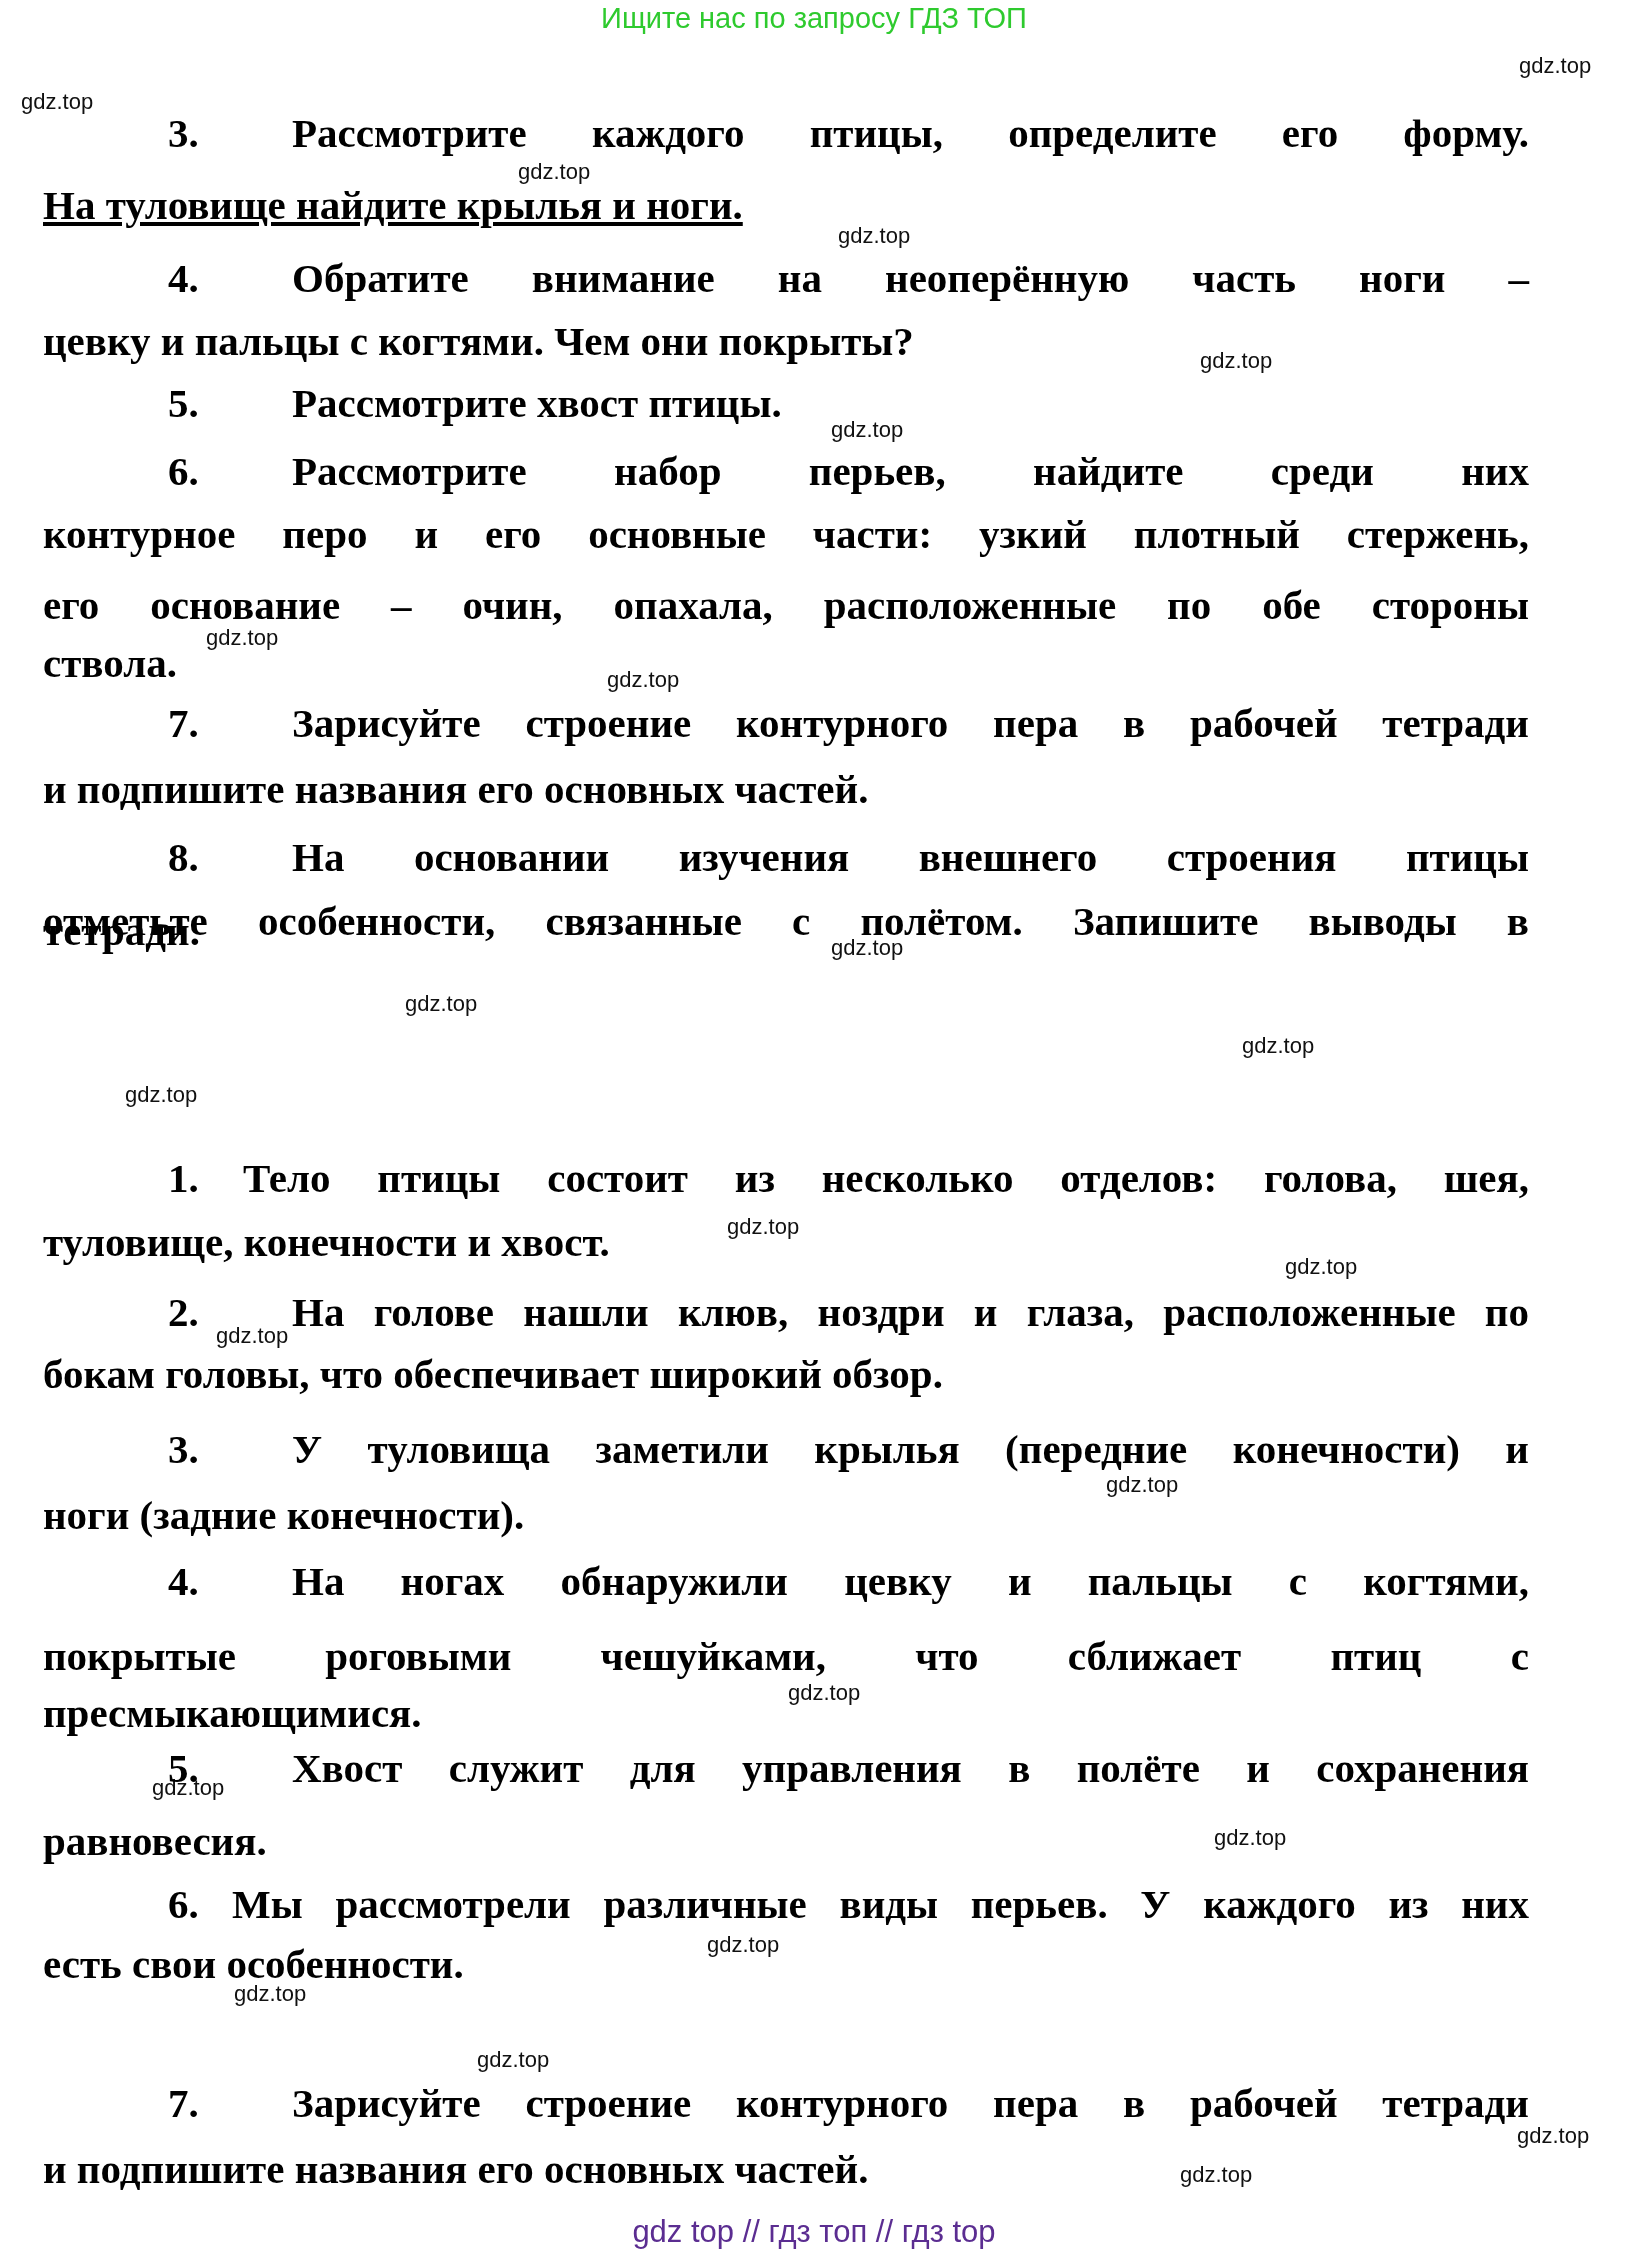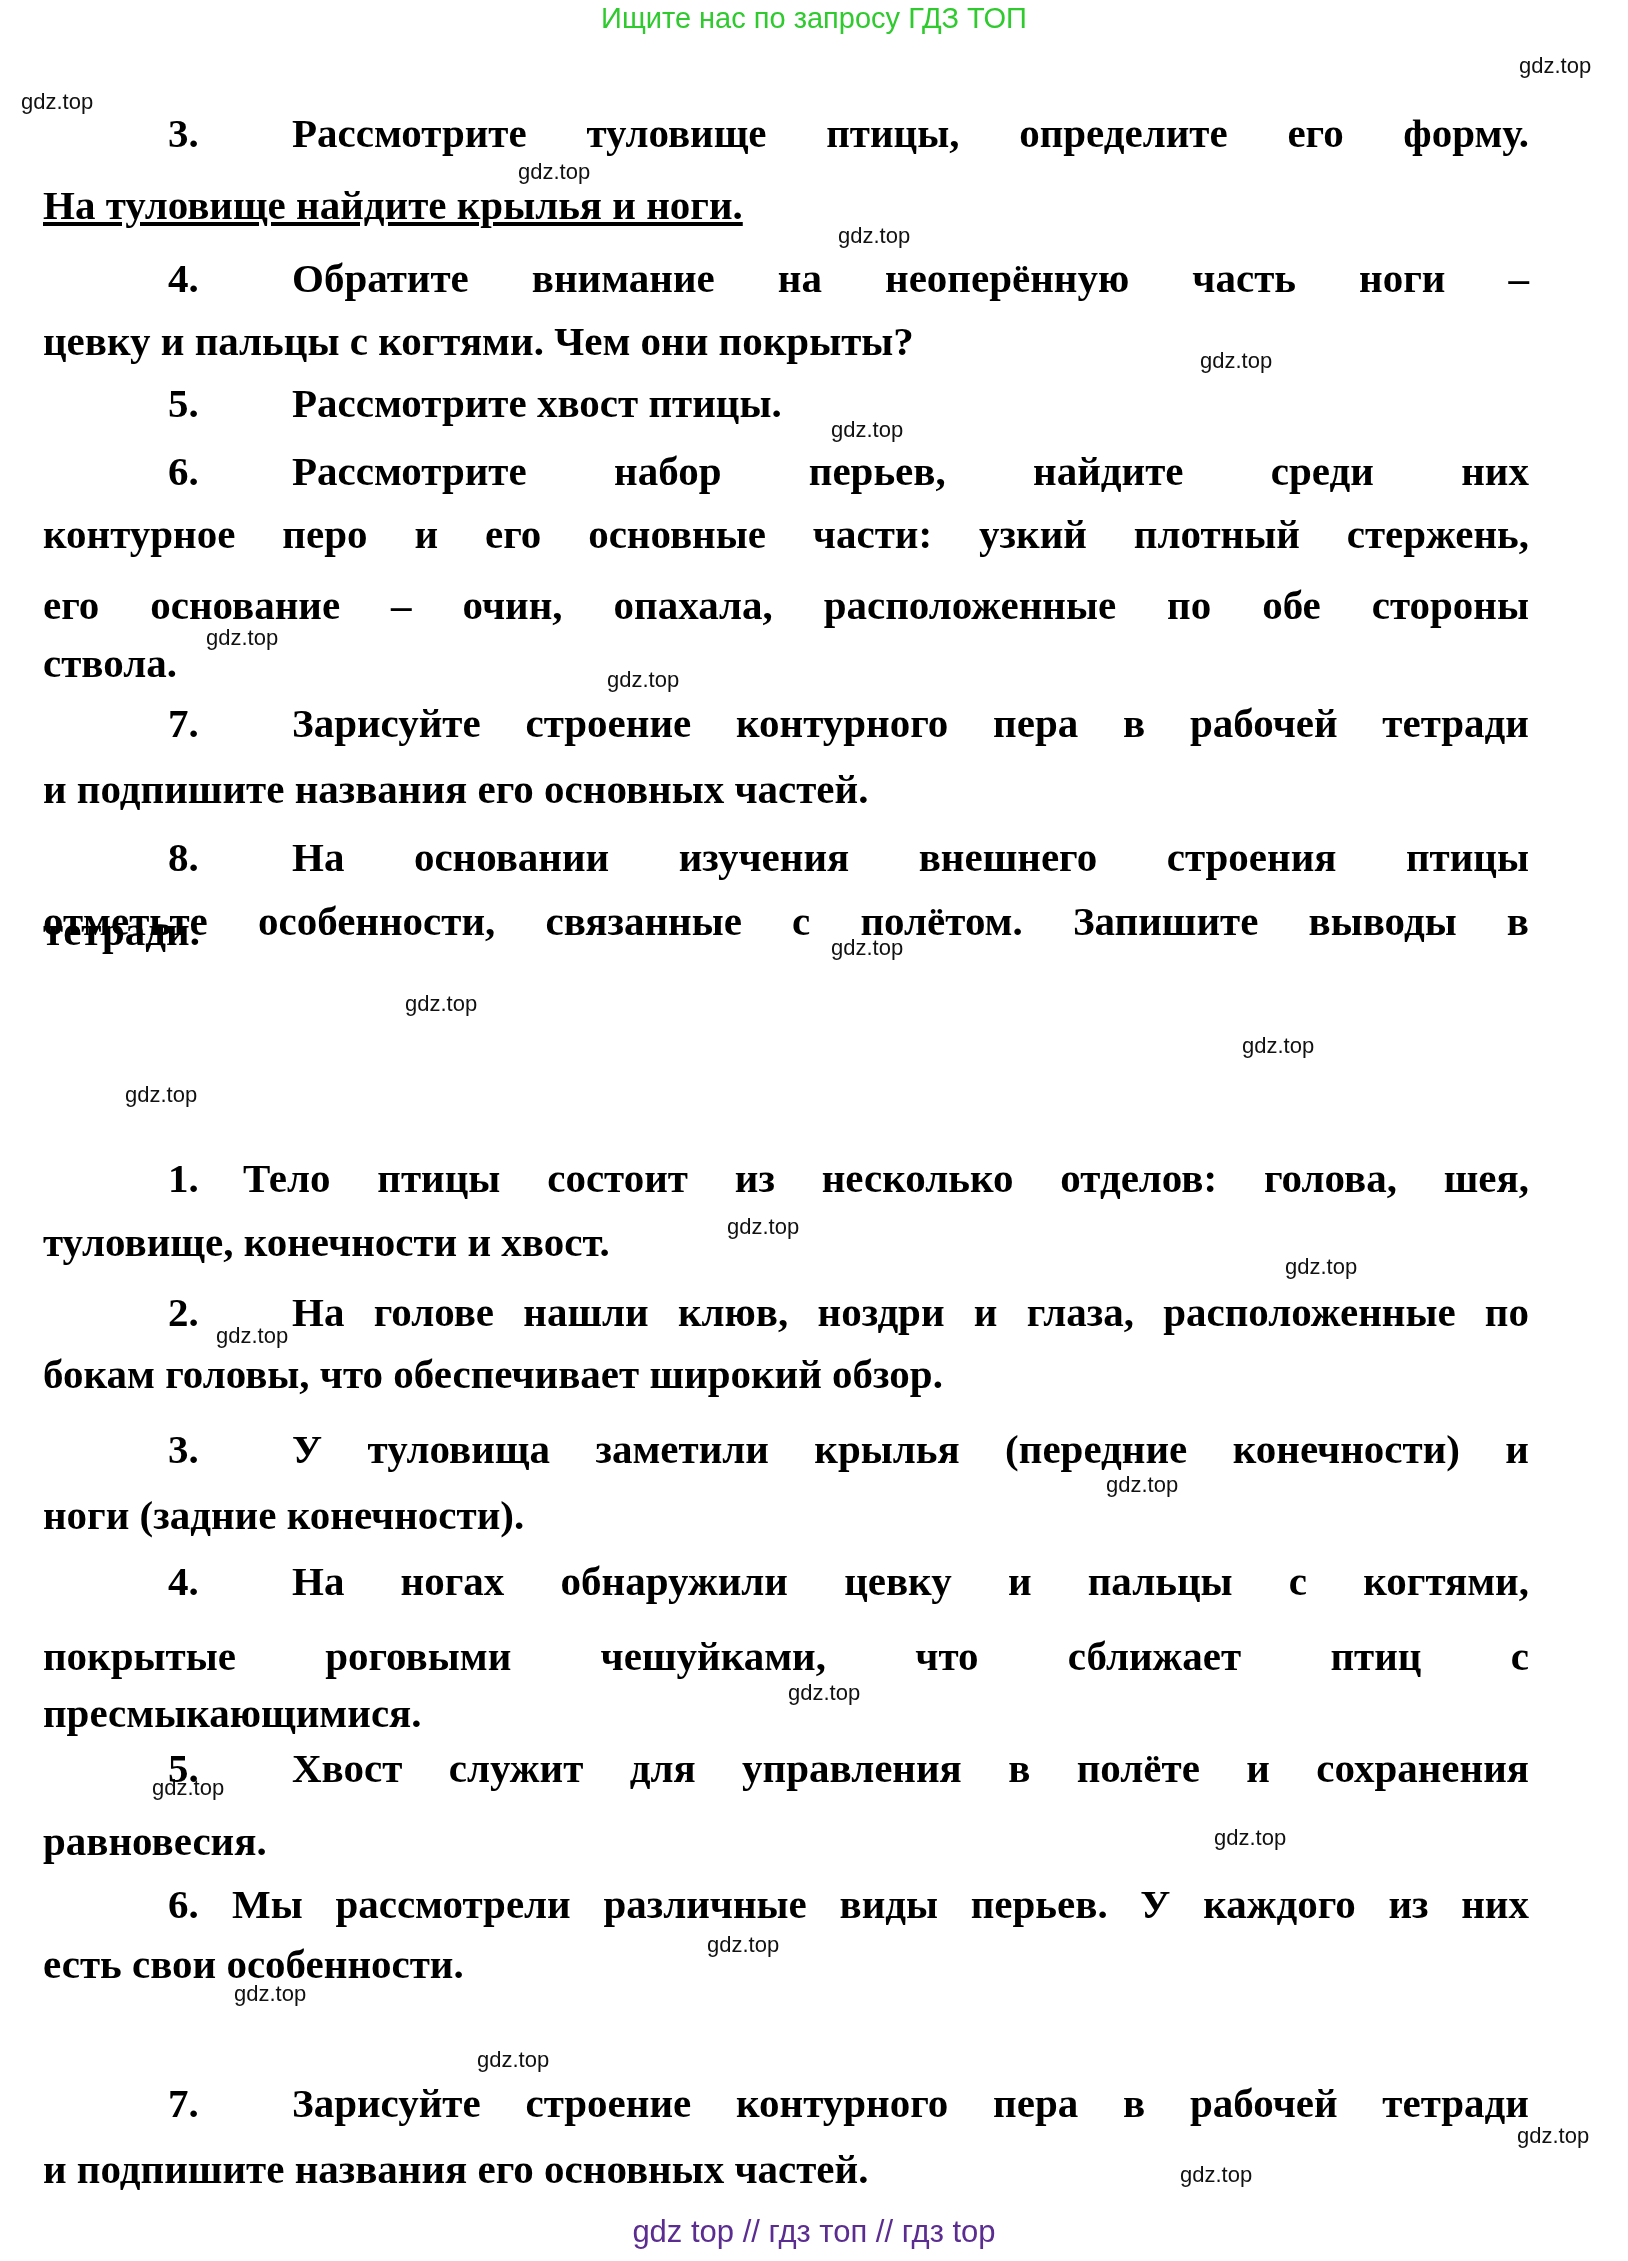--- a/index.html
+++ b/index.html
@@ -85,21 +85,21 @@
       <span class="wm" style="left: 788px; top: 1680px; color: rgb(17, 17, 17);">gdz.top</span>
       <span class="wm" style="left: 152px; top: 1775px; color: rgb(17, 17, 17);">gdz.top</span>
       <span class="wm" style="left: 1214px; top: 1825px; color: rgb(17, 17, 17);">gdz.top</span>
       <span class="wm" style="left: 707px; top: 1932px; color: rgb(17, 17, 17);">gdz.top</span>
       <span class="wm" style="left: 234px; top: 1981px; color: rgb(17, 17, 17);">gdz.top</span>
       <span class="wm" style="left: 477px; top: 2047px; color: rgb(17, 17, 17);">gdz.top</span>
       <span class="wm" style="left: 1517px; top: 2123px; color: rgb(17, 17, 17);">gdz.top</span>
       <span class="wm" style="left: 1180px; top: 2162px; color: rgb(17, 17, 17);">gdz.top</span>
     </div>
   <div id="lines">
-      <div class="tline just" style="top: 109px; padding-left: 249px;"><span class="lnum" style="left: 125px;">3.</span><span>Рассмотрите туловище птицы, определите его форму.</span></div>
+      <div class="tline just" style="top: 109px; padding-left: 249px;"><span class="lnum" style="left: 125px;">3.</span><span>Рассмотрите каждого птицы, определите его форму.</span></div>
       <div class="tline" style="top: 181px; text-decoration: underline;"><span>На туловище найдите крылья и ноги.</span></div>
       <div class="tline just" style="top: 254px; padding-left: 249px;"><span class="lnum" style="left: 125px;">4.</span><span>Обратите внимание на неоперённую часть ноги –</span></div>
       <div class="tline" style="top: 317px;"><span>цевку и пальцы с когтями. Чем они покрыты?</span></div>
       <div class="tline" style="top: 379px; padding-left: 249px;"><span class="lnum" style="left: 125px;">5.</span><span>Рассмотрите хвост птицы.</span></div>
       <div class="tline just" style="top: 447px; padding-left: 249px;"><span class="lnum" style="left: 125px;">6.</span><span>Рассмотрите набор перьев, найдите среди них</span></div>
       <div class="tline just" style="top: 510px;"><span>контурное перо и его основные части: узкий плотный стержень,</span></div>
       <div class="tline just" style="top: 573px; margin-top: 8px;"><span>его основание – очин, опахала, расположенные по обе стороны</span></div>
       <div class="tline" style="top: 639px;"><span>ствола.</span></div>
       <div class="tline just" style="top: 699px; padding-left: 249px;"><span class="lnum" style="left: 125px;">7.</span><span>Зарисуйте строение контурного пера в рабочей тетради</span></div>
       <div class="tline" style="top: 765px;"><span>и подпишите названия его основных частей.</span></div>

